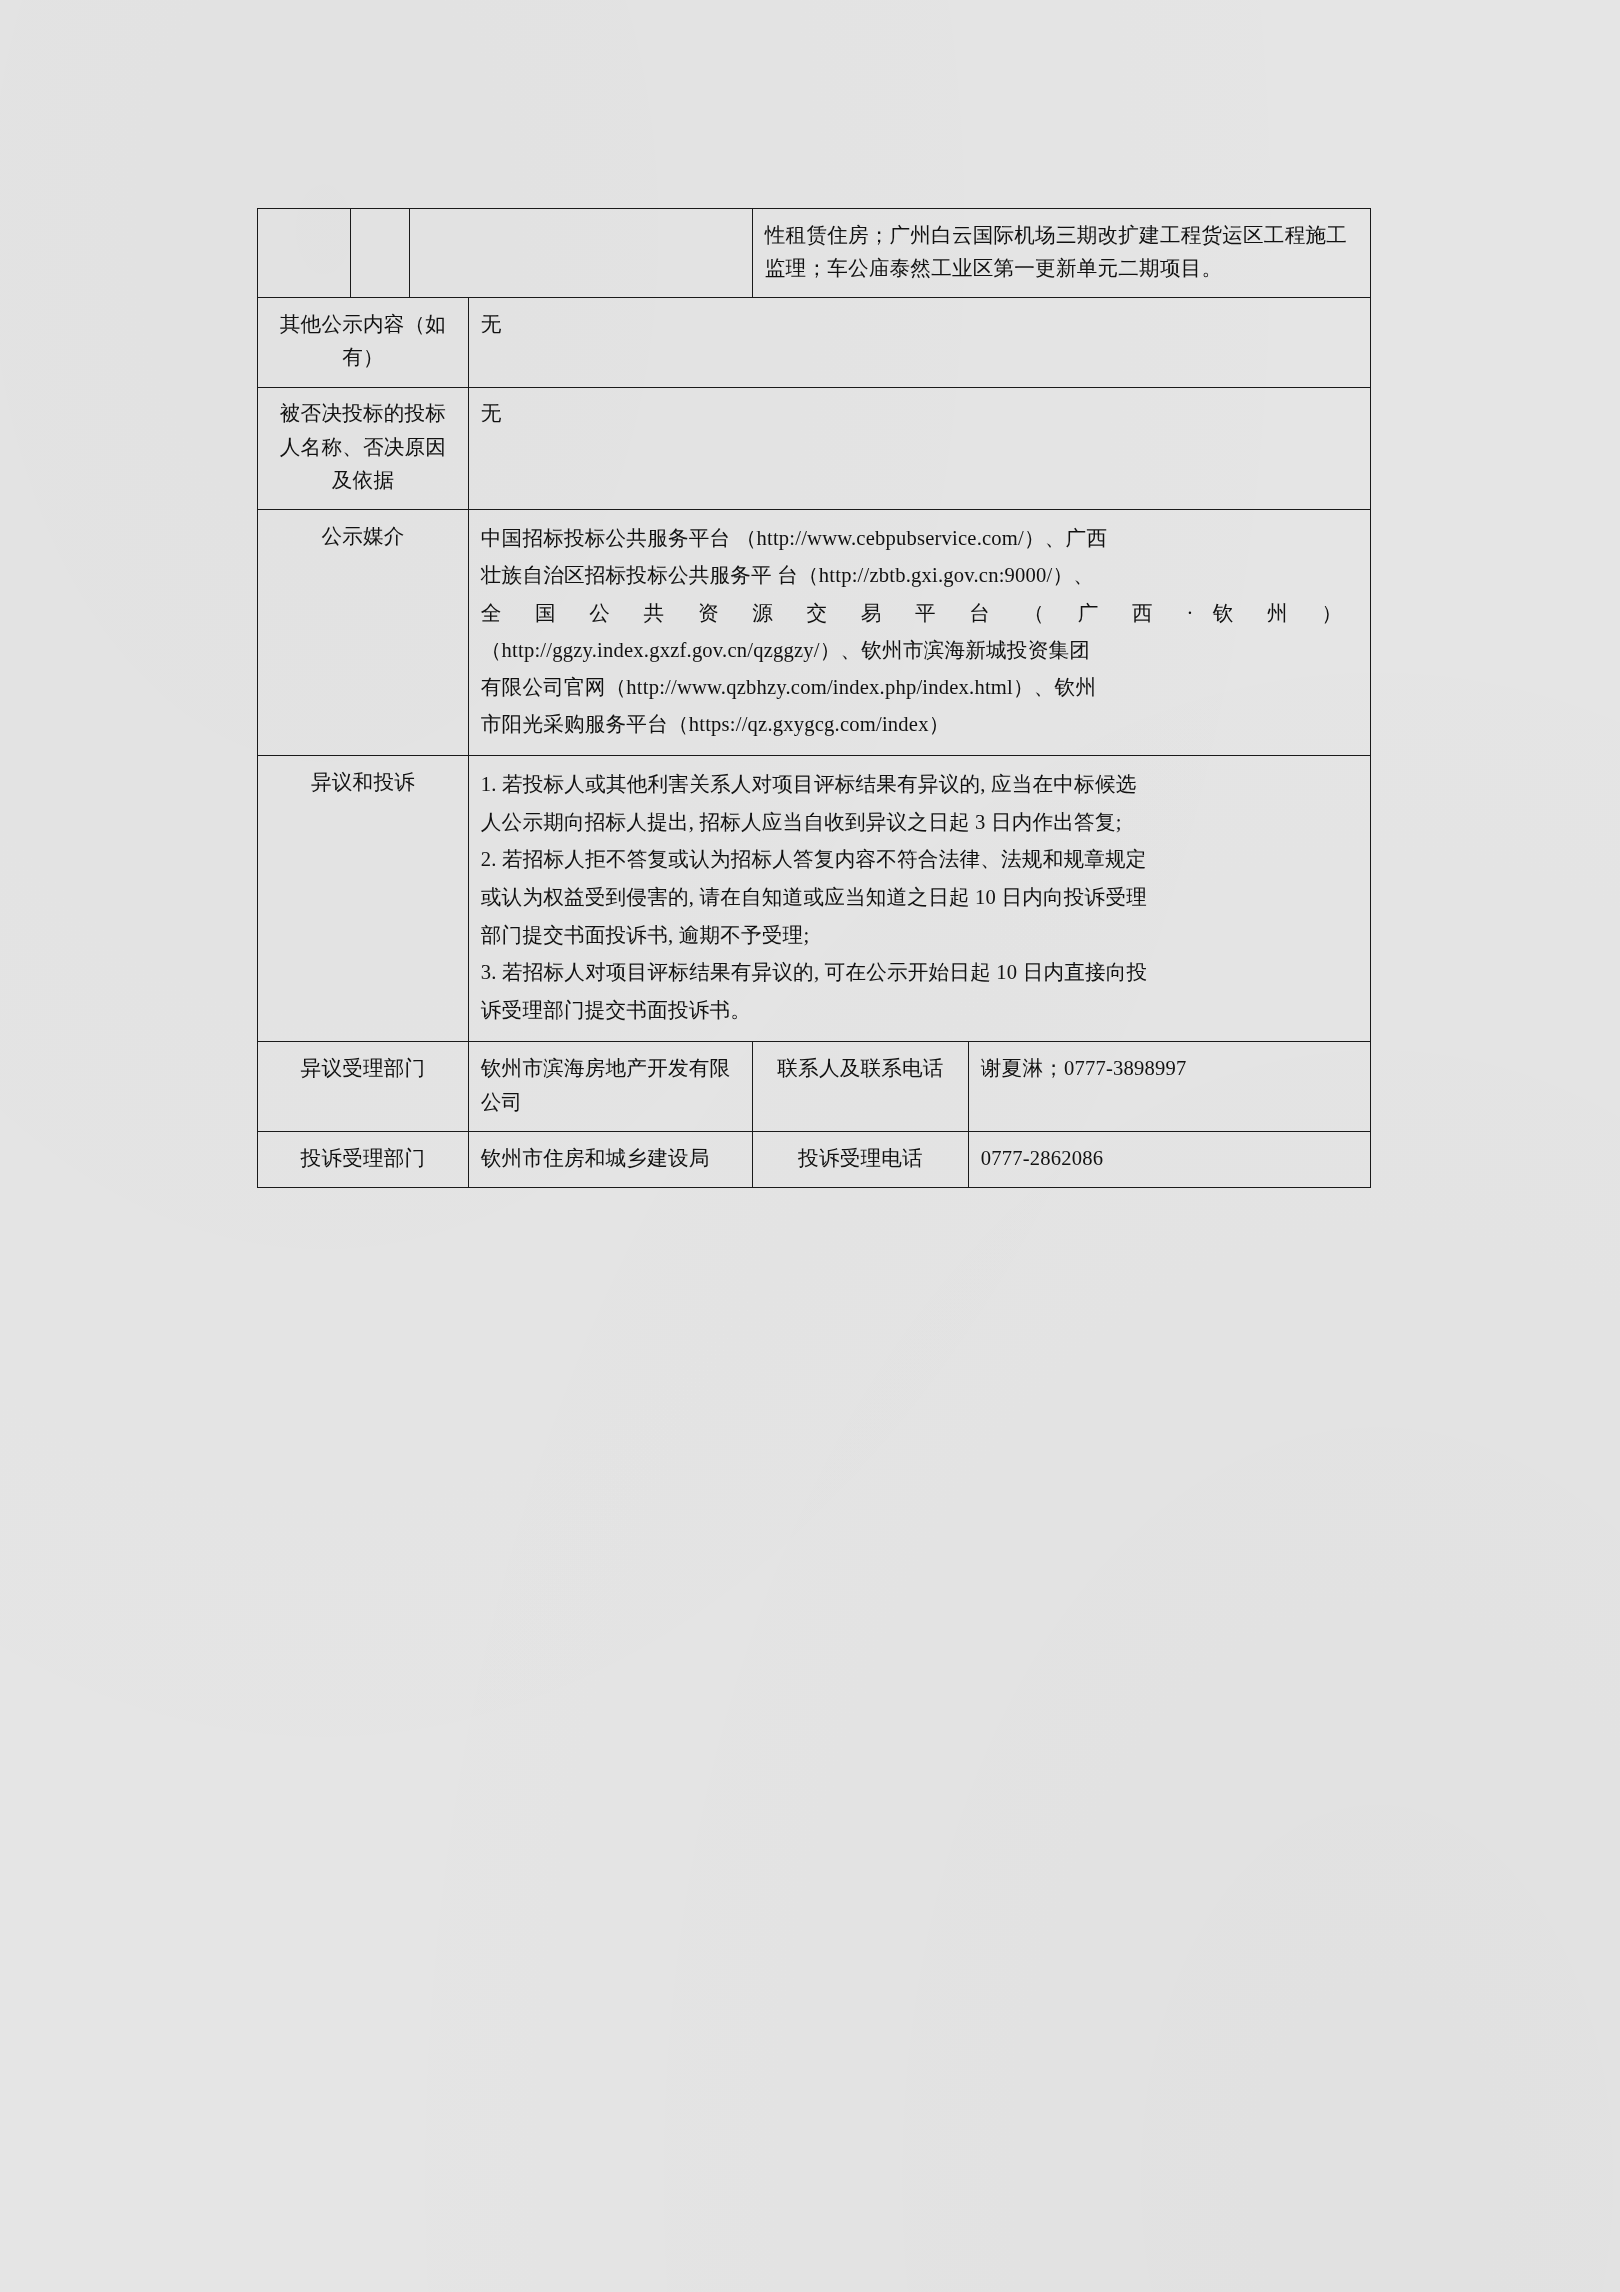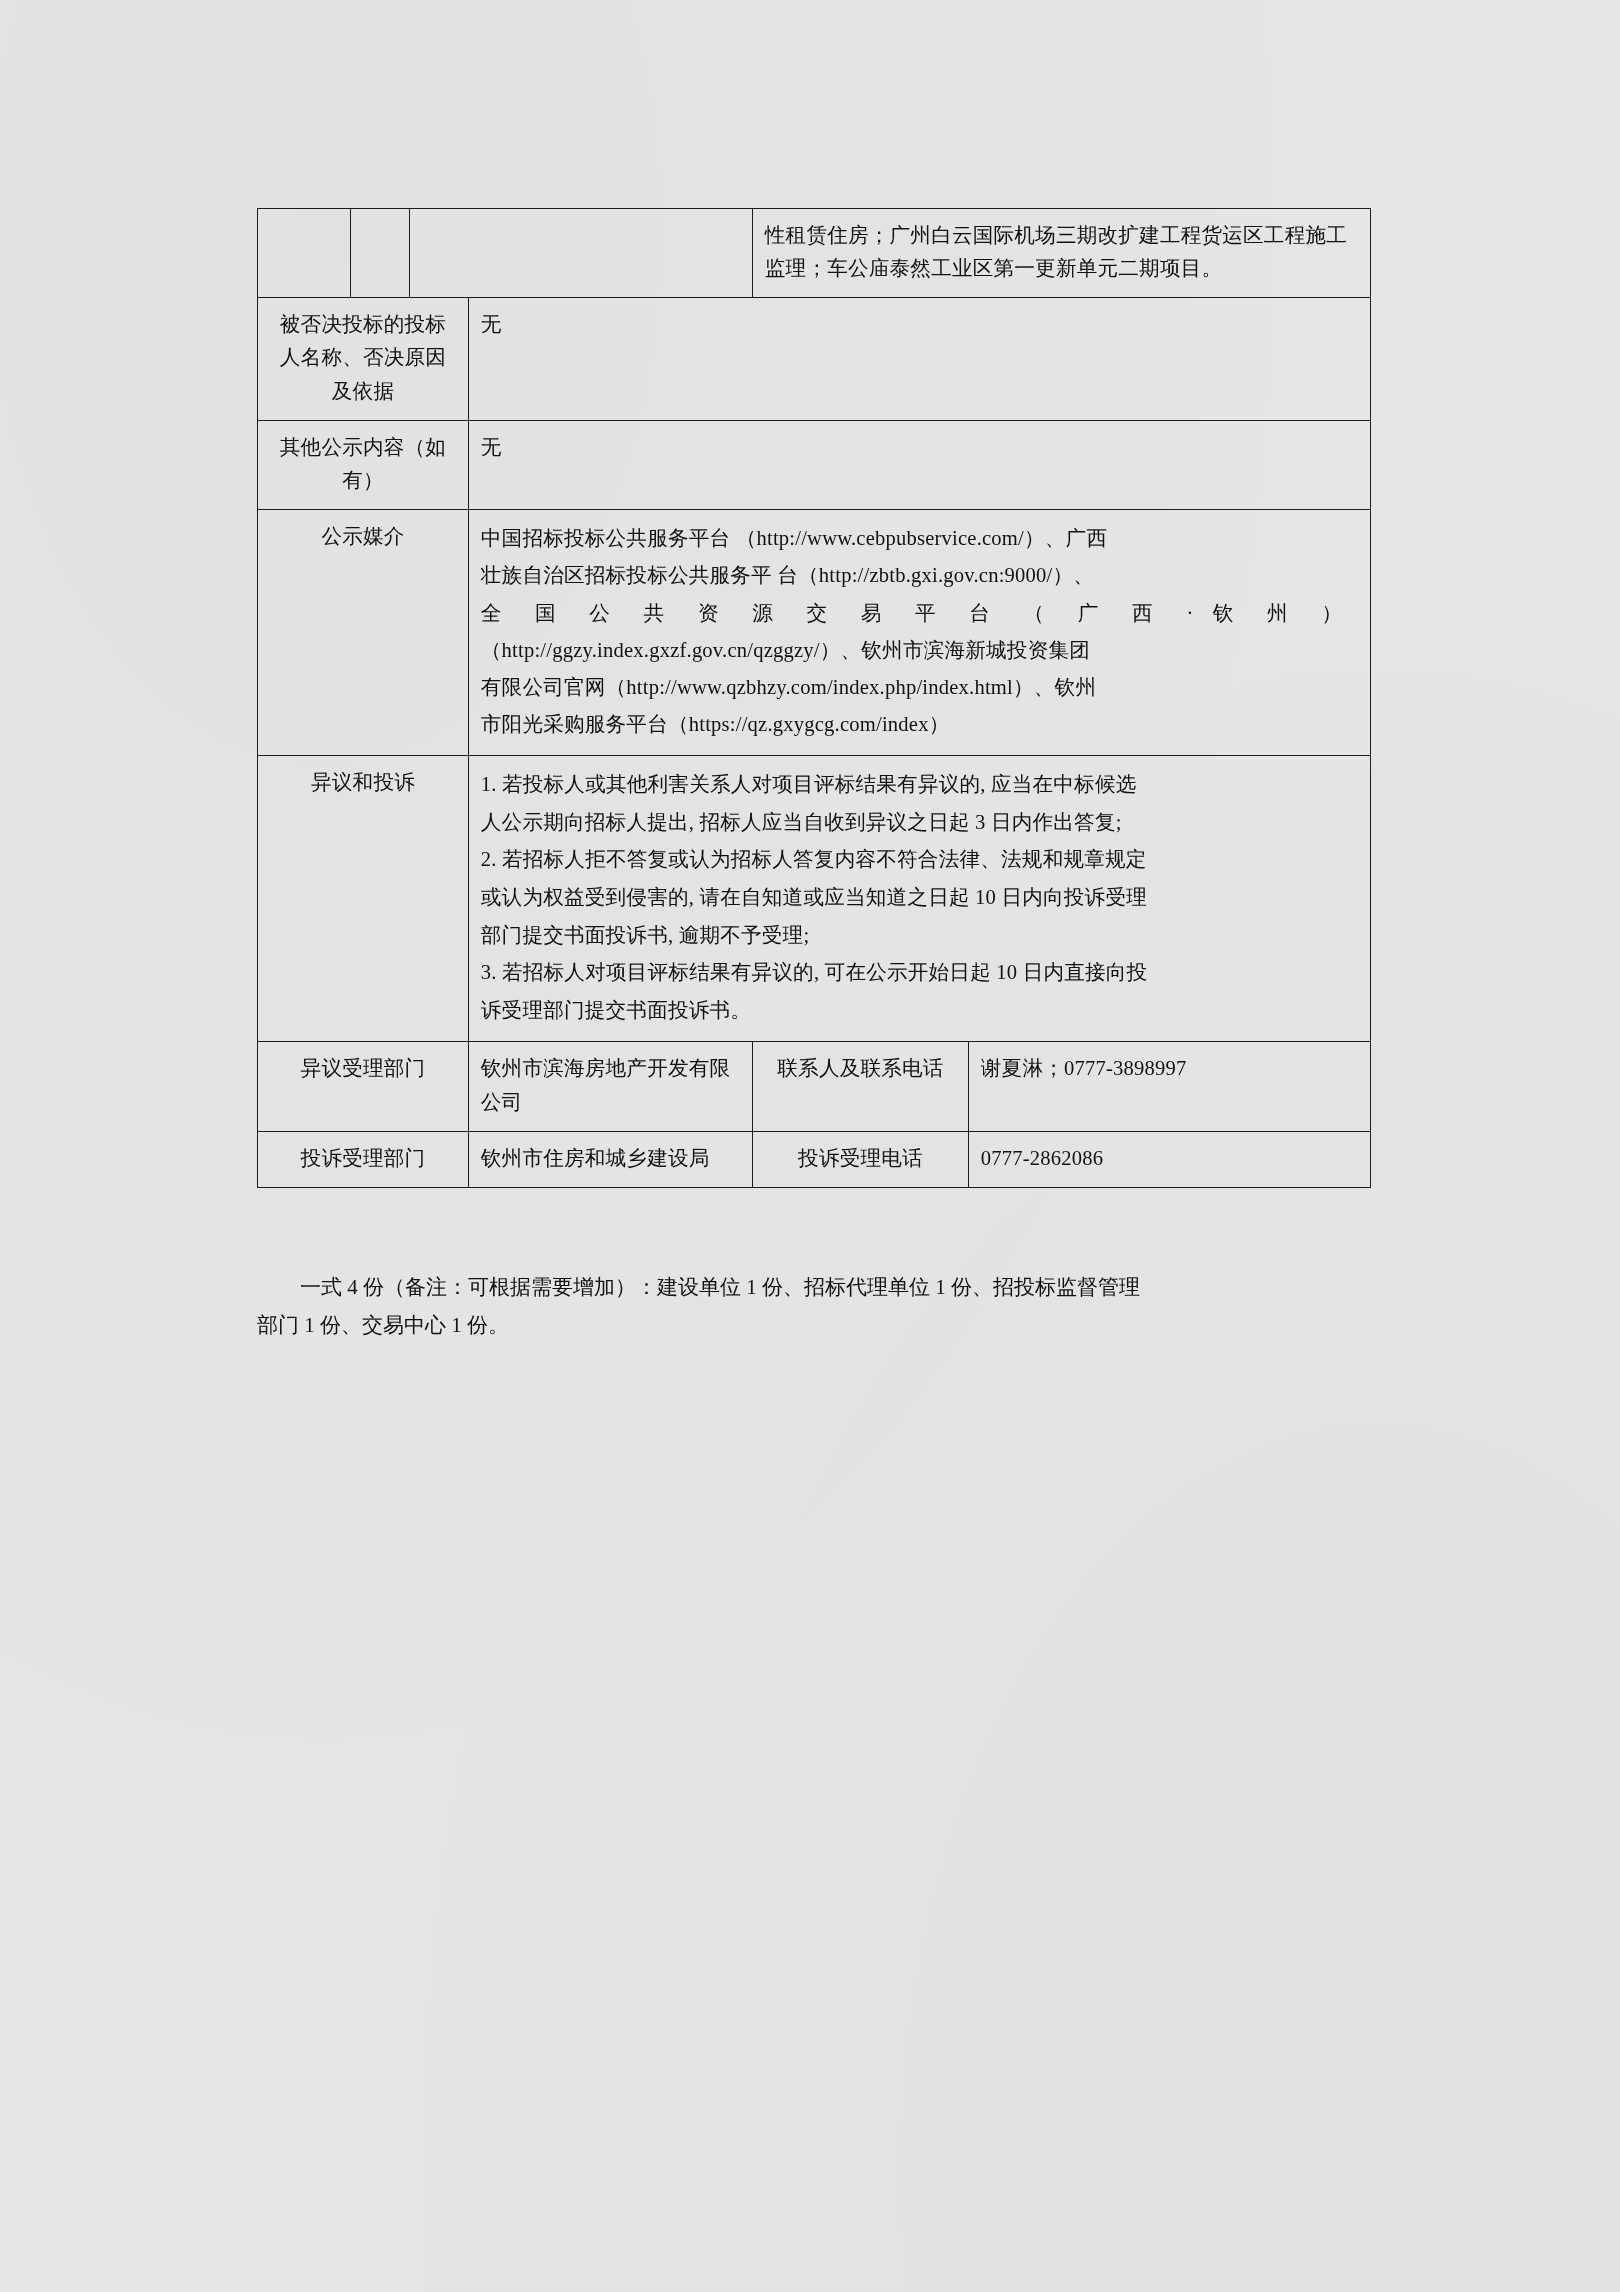--- a/index.html
+++ b/index.html
@@ -104,26 +104,26 @@
       <tbody>
 
         <tr>
           <td></td>
           <td></td>
           <td colspan="2"></td>
           <td colspan="2" class="cont-text">性租赁住房；广州白云国际机场三期改扩建工程货运区工程施工监理；车公庙泰然工业区第一更新单元二期项目。</td>
         </tr>
 
         <tr>
-          <td colspan="3" class="label">被否决投标的投标人名称、否决原因及依据</td>
+          <td colspan="3" class="label">其他公示内容（如有）</td>
           <td colspan="3" class="cont-text">无</td>
         </tr>
 
         <tr>
-          <td colspan="3" class="label">其他公示内容（如有）</td>
+          <td colspan="3" class="label">被否决投标的投标人名称、否决原因及依据</td>
           <td colspan="3" class="cont-text">无</td>
         </tr>
 
         <tr>
           <td colspan="3" class="label">公示媒介</td>
           <td colspan="3" class="media-block">
             <p>中国招标投标公共服务平台 （http://www.cebpubservice.com/）、广西</p>
             <p>壮族自治区招标投标公共服务平 台（http://zbtb.gxi.gov.cn:9000/）、</p>
             <p class="justify-spread">全 国 公 共 资 源 交 易 平 台 （ 广 西 · 钦 州 ）</p>
             <p>（http://ggzy.index.gxzf.gov.cn/qzggzy/）、钦州市滨海新城投资集团</p>
@@ -155,19 +155,15 @@
         <tr>
           <td colspan="3" class="label">投诉受理部门</td>
           <td class="cont-text">钦州市住房和城乡建设局</td>
           <td class="label">投诉受理电话</td>
           <td class="cont-text">0777-2862086</td>
         </tr>
       </tbody>
     </table>
   </div>
 
-  <div class="footnote">
-    <div class="first-line">一式 4 份（备注：可根据需要增加）：建设单位 1 份、招标代理单位 1 份、招投标监督管理</div>
-    <div>部门 1 份、交易中心 1 份。</div>
-  </div>
 
 </div>
 
 
 </body></html>

